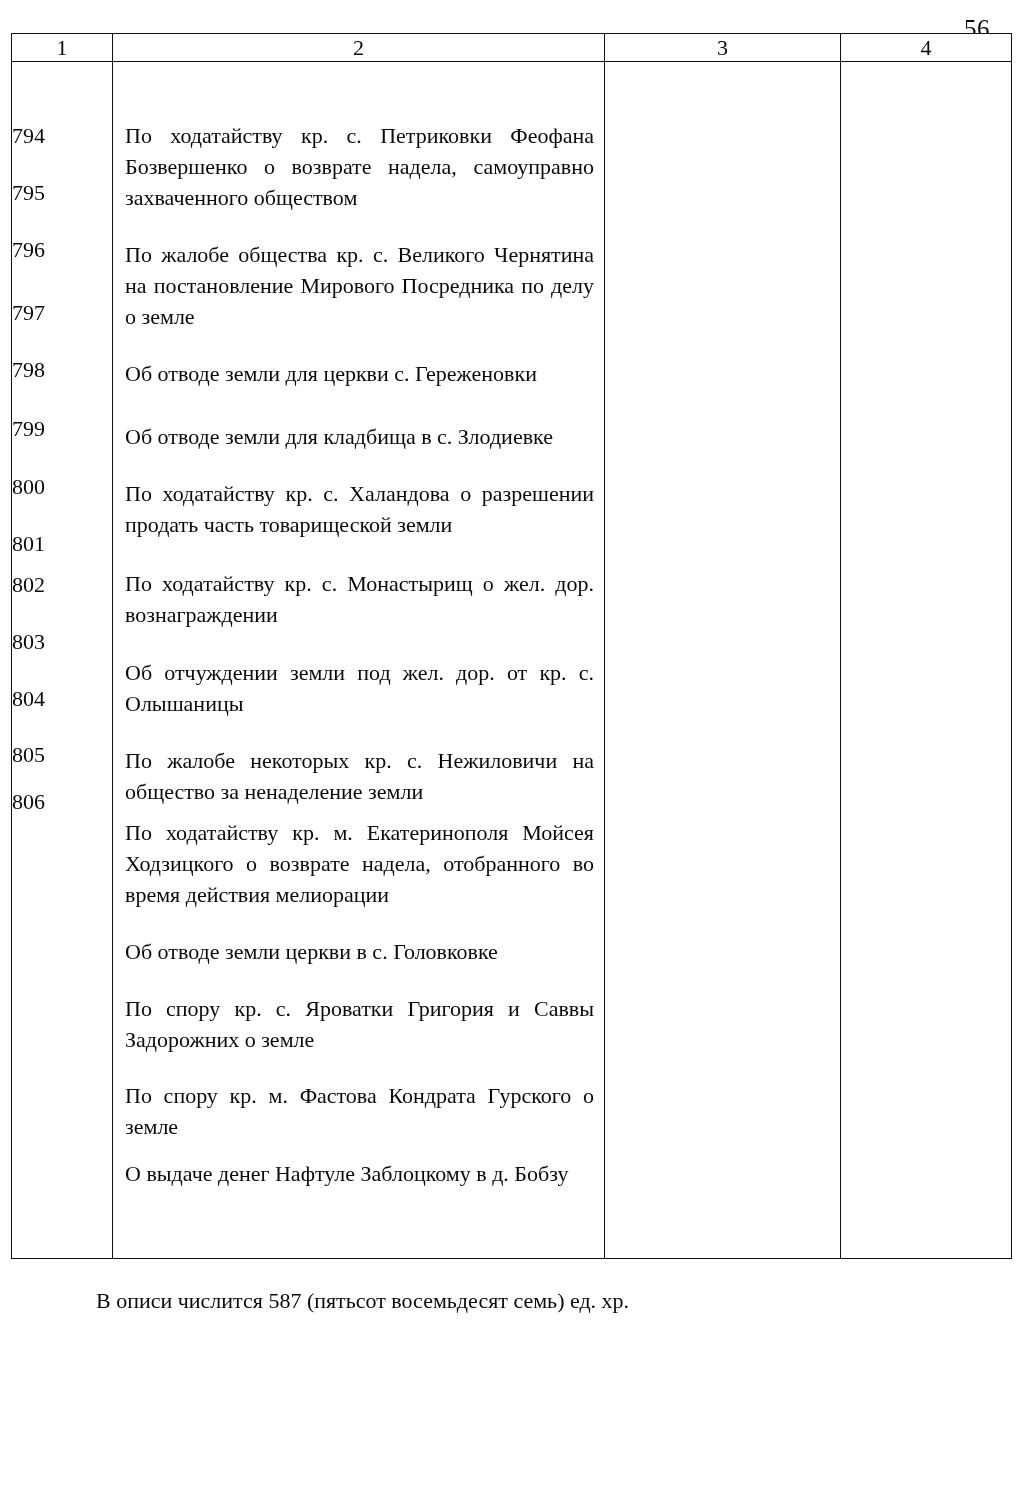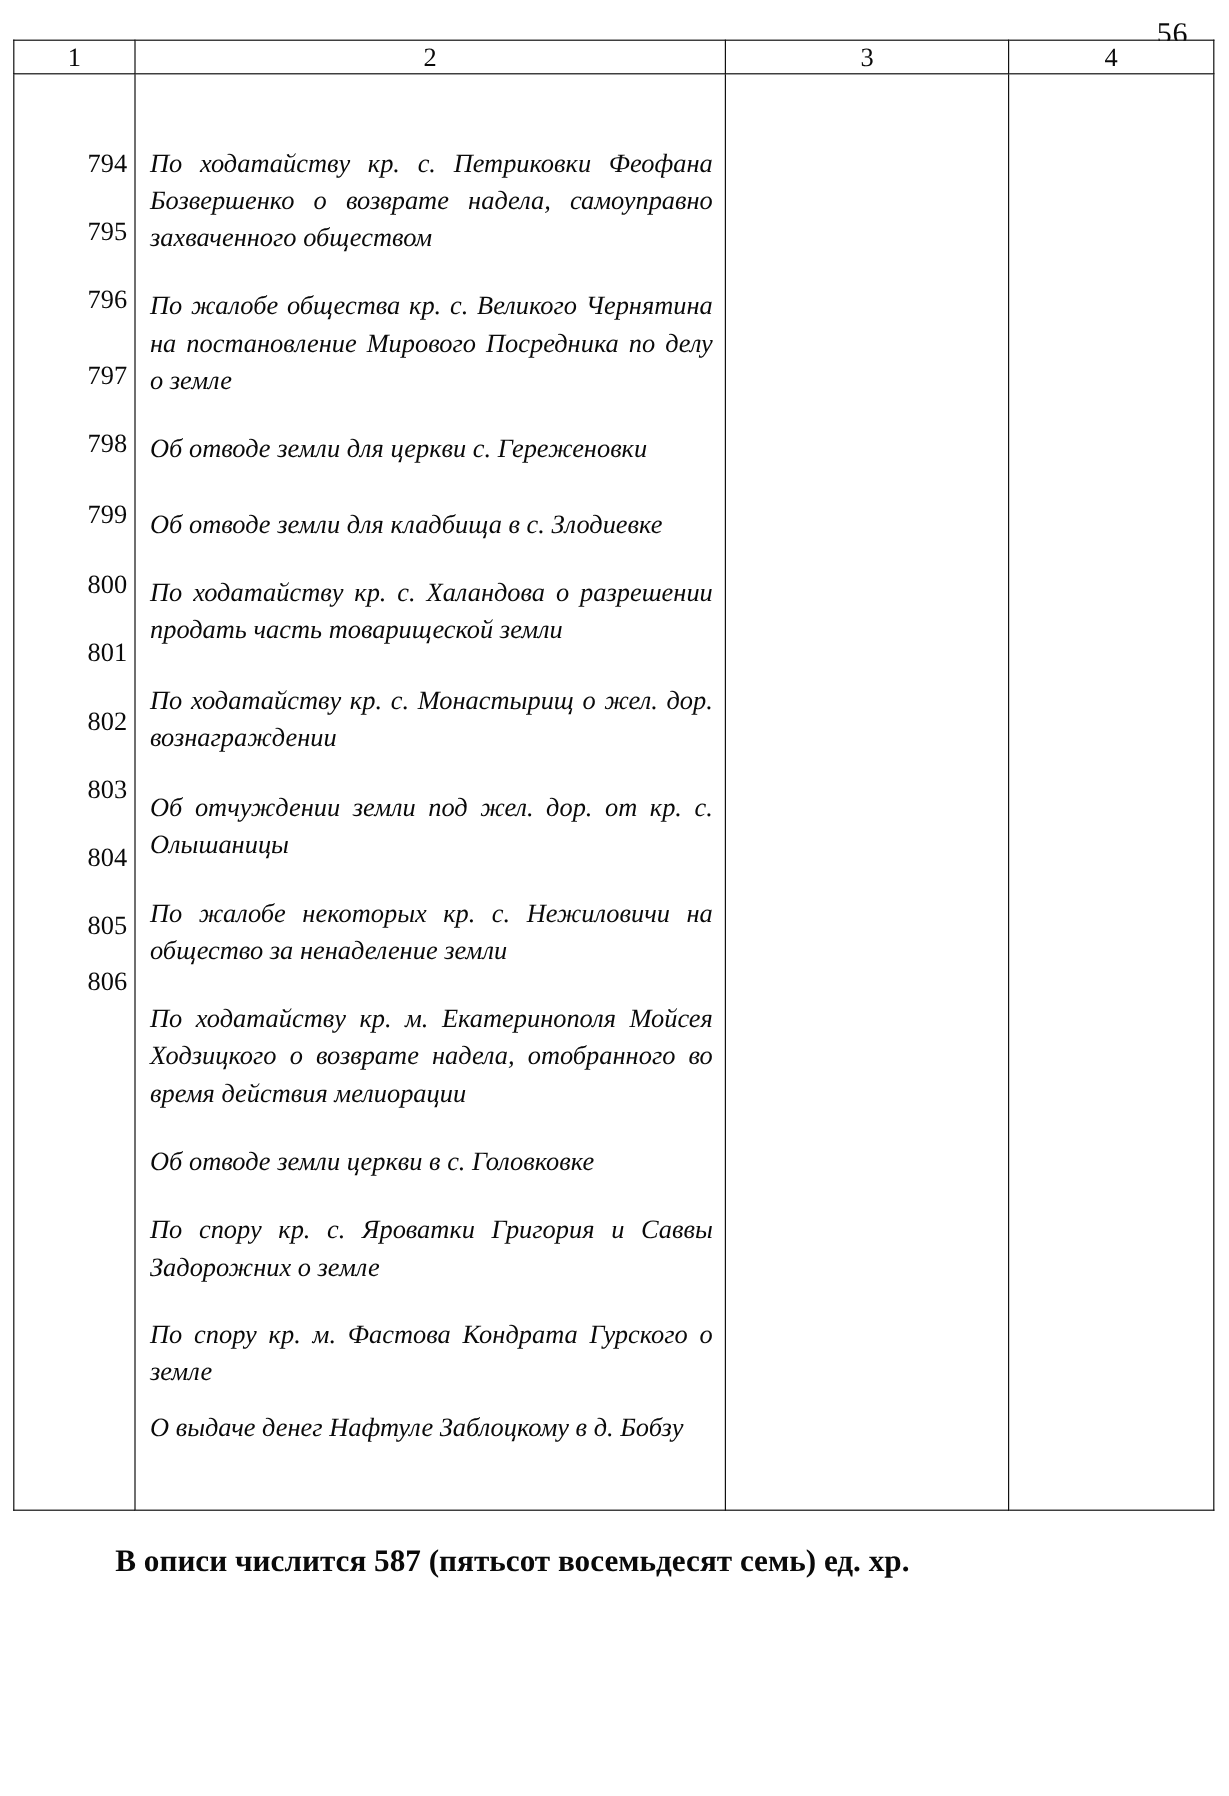--- a/index.html
+++ b/index.html
@@ -74,57 +74,55 @@
   .num-stack,
   .text-stack {
     position: relative;
     margin: 0;
     padding: 0;
   }
 
   .entry-num {
     font-size: 22px;
     line-height: 31px;
-    text-align: right;
+    text-align: left;
     padding-right: 6px;
   }
   .entry-text {
     font-size: 22px;
     line-height: 31px;
     text-align: justify;
     text-align-last: left;
     padding: 0 10px 0 12px;
     hyphens: manual;
-    font-style: italic;
   }
 
   
   .e0  { margin-top: 58px; }
   .e1  { margin-top: 26px; }
   .e2  { margin-top: 26px; }
   .e3  { margin-top: 32px; }
   .e4  { margin-top: 26px; }
   .e5  { margin-top: 28px; }
   .e6  { margin-top: 27px; }
   .e7  { margin-top: 26px; }
-  .e8  { margin-top: 26px; }
+  .e8  { margin-top: 10px; }
   .e9  { margin-top: 26px; }
   .e10 { margin-top: 26px; }
   .e11 { margin-top: 25px; }
   .e12 { margin-top: 16px; }
 
   
   .footer-note {
     position: absolute;
     left: 96px;
     top: 1287px;
-    font-size: 26px;
+    font-size: 22px;
     line-height: 28px;
     white-space: nowrap;
-    font-weight: bold;
   }
 </style>
 </head>
 <body>
 
 <div class="page">
 
   <div class="page-number">56</div>
 
   <table class="reg-table">

